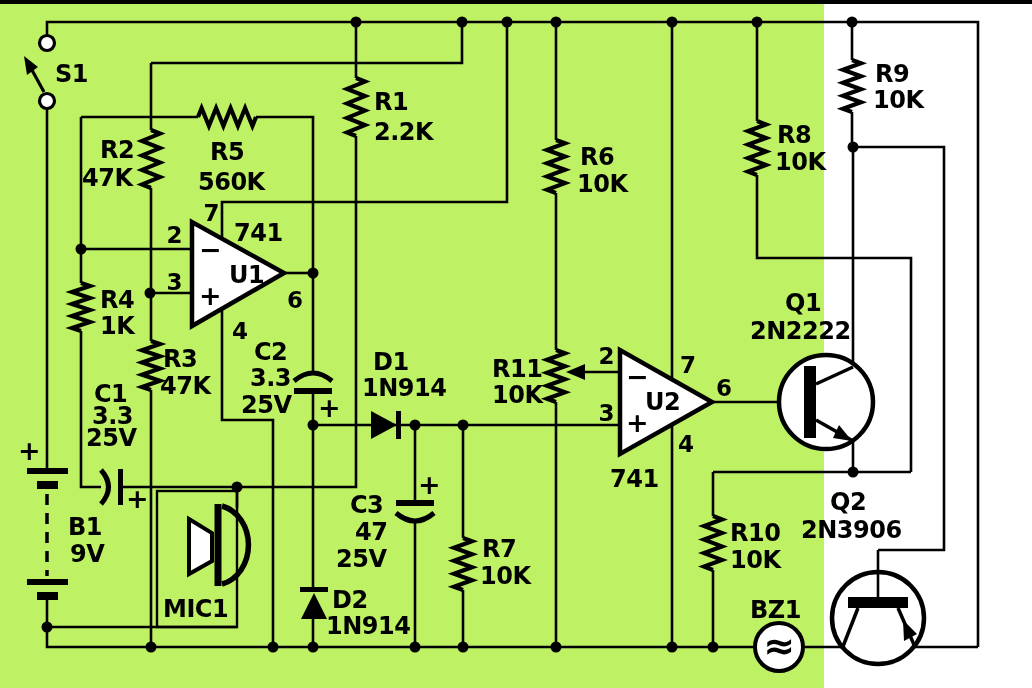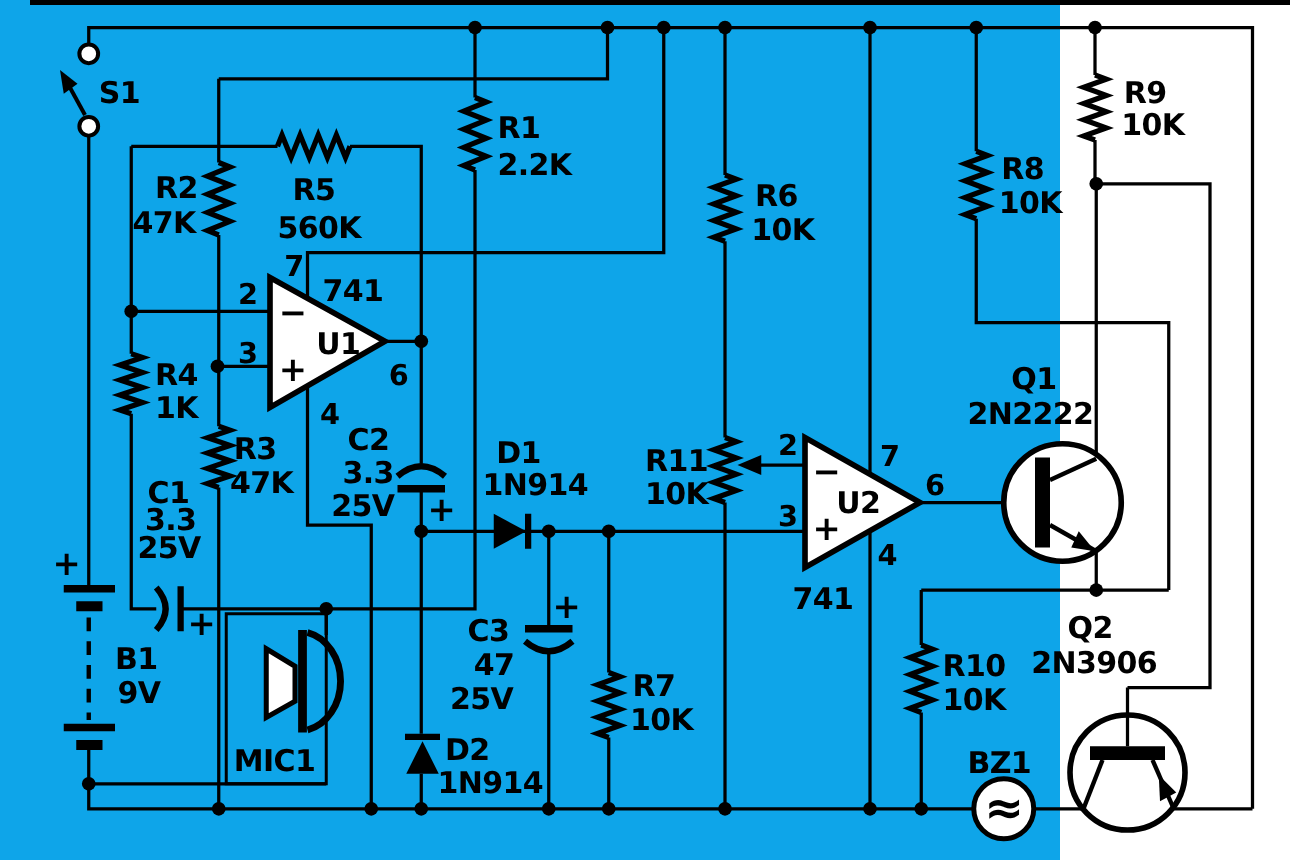--- a/index.html
+++ b/index.html
@@ -1,16 +1,16 @@
 <!DOCTYPE html>
 <html><head>
 <meta charset="utf-8">
 <style>
   html,body{margin:0;padding:0;background:#fff;}
-  #stage{width:824px;height:688px;position:relative;background:#0ea5e9;padding-left:24px;}
+  #stage{width:824px;height:688px;position:relative;background:#bef264;}
   svg{display:block;}
   text{font-family:"DejaVu Sans","Liberation Sans",sans-serif;font-weight:bold;
        font-size:24px;letter-spacing:-0.5px;fill:#000;}
   text.pin{font-size:23px;}
   text.sign{font-size:27px;}
   text.bz{font-size:38px;}
   .w{stroke:#000;stroke-width:2.6;fill:none;}
 </style>
 </head>
 <body>

